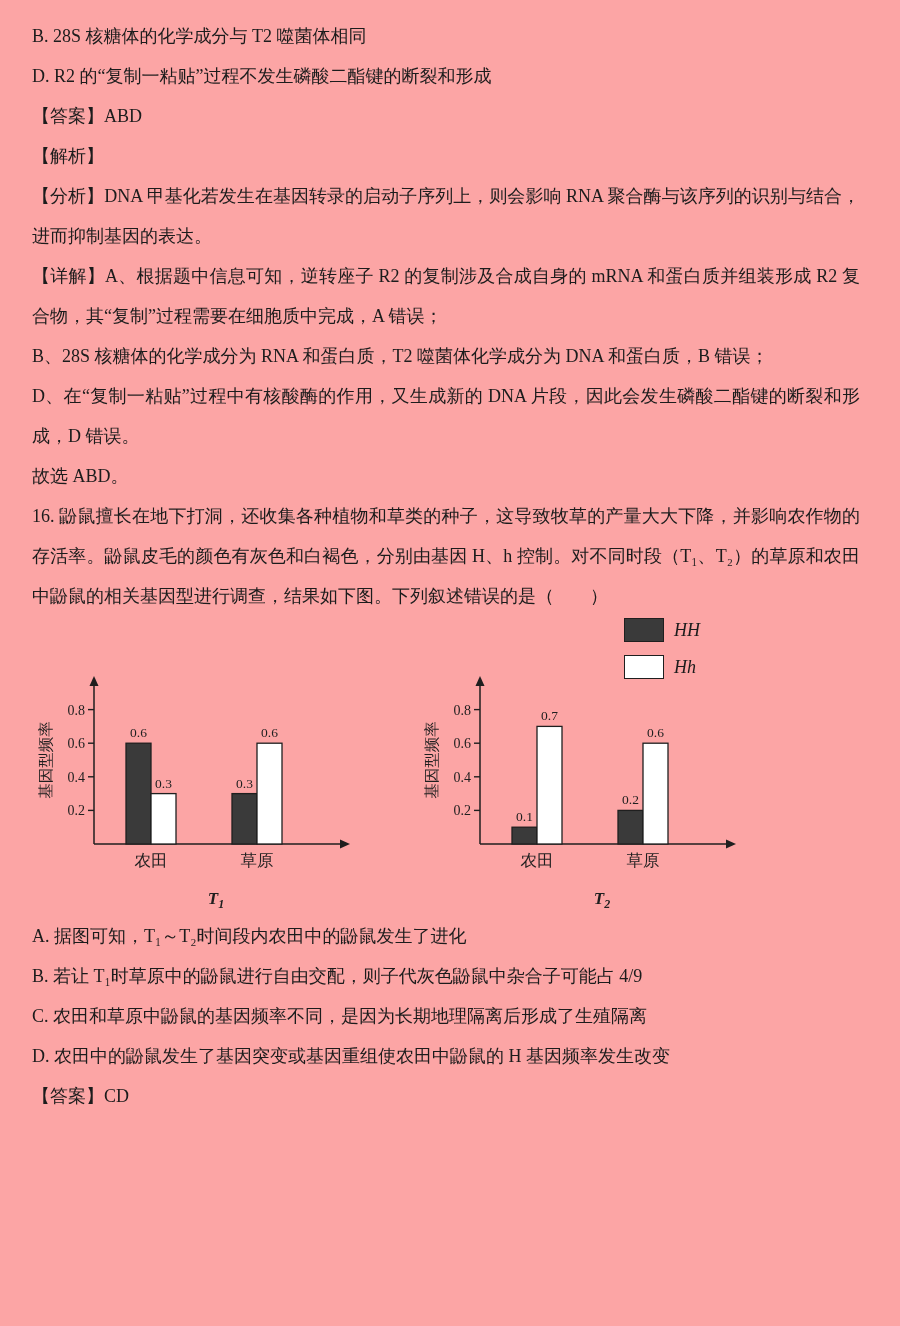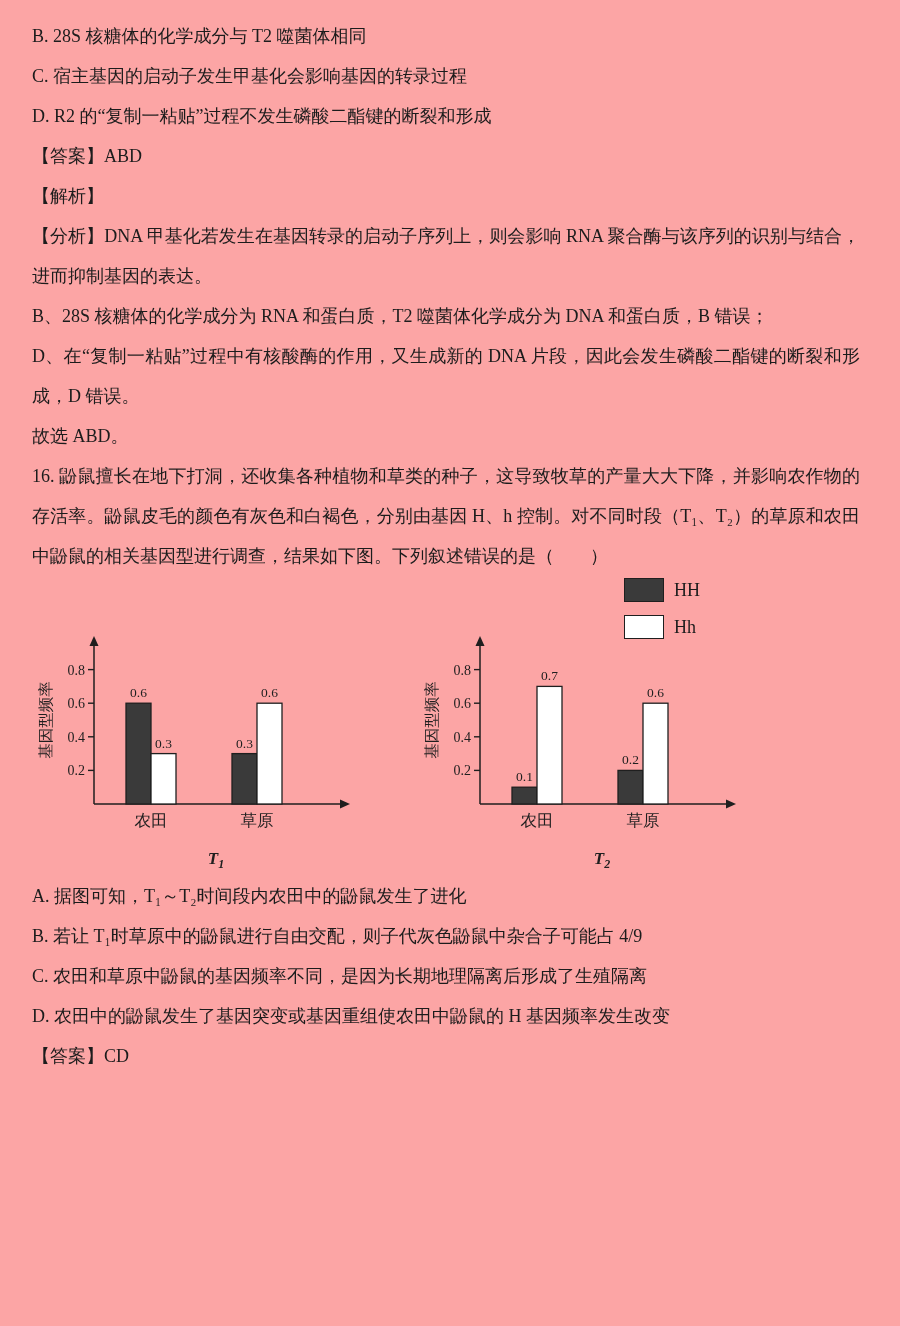--- a/index.html
+++ b/index.html
@@ -26,40 +26,40 @@
     margin:2px 0 6px 0;
   }
   .chart { position:absolute; top:44px; }
   .chart-left  { left:2px; }
   .chart-right { left:388px; }
   .chart text { font-family:"Liberation Serif","DejaVu Serif",serif; }
   .legend {
     position:absolute; left:592px; top:0;
     display:flex; flex-direction:column; gap:13px;
   }
-  .legend-row { display:flex; align-items:center; gap:10px; }
+  .legend-row { display:flex; align-items:center; gap:10px;font-style:italic; }
   .swatch {
     display:inline-block;
     width:40px; height:24px;
     border:1.4px solid #1f1f1f;
     box-sizing:border-box;
   }
   .legend-label { font-size:18px; }
 </style>
 </head>
 <body>
 
 <div class="page">
 
   <p class="line">B. 28S 核糖体的化学成分与 T2 噬菌体相同</p>
-  <p class="line">C. 宿主基因的启动子发生甲基化会影响基因的转录过程</p>
   <p class="line">D. R2 的“复制一粘贴”过程不发生磷酸二酯键的断裂和形成</p>
   <p class="line">【答案】ABD</p>
   <p class="line">【解析】</p>
   <p class="line">【分析】DNA 甲基化若发生在基因转录的启动子序列上，则会影响 RNA 聚合酶与该序列的识别与结合，进而抑制基因的表达。</p>
+  <p class="line">【详解】A、根据题中信息可知，逆转座子 R2 的复制涉及合成自身的 mRNA 和蛋白质并组装形成 R2 复合物，其“复制”过程需要在细胞质中完成，A 错误；</p>
   <p class="line">B、28S 核糖体的化学成分为 RNA 和蛋白质，T2 噬菌体化学成分为 DNA 和蛋白质，B 错误；</p>
   <p class="line">D、在“复制一粘贴”过程中有核酸酶的作用，又生成新的 DNA 片段，因此会发生磷酸二酯键的断裂和形成，D 错误。</p>
   <p class="line">故选 ABD。</p>
   <p class="line">16. 鼢鼠擅长在地下打洞，还收集各种植物和草类的种子，这导致牧草的产量大大下降，并影响农作物的存活率。鼢鼠皮毛的颜色有灰色和白褐色，分别由基因 H、h 控制。对不同时段（T₁、T₂）的草原和农田中鼢鼠的相关基因型进行调查，结果如下图。下列叙述错误的是（　　）</p>
 
   <div class="figure">
     <div class="legend">
       <div class="legend-row">
         <span class="swatch" style="background: rgb(58, 58, 58);"></span>
         <span class="legend-label">HH</span>

